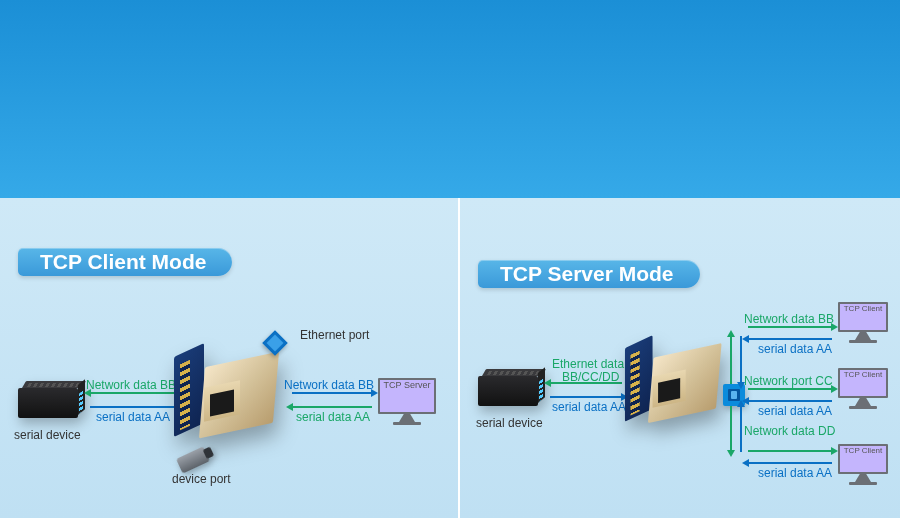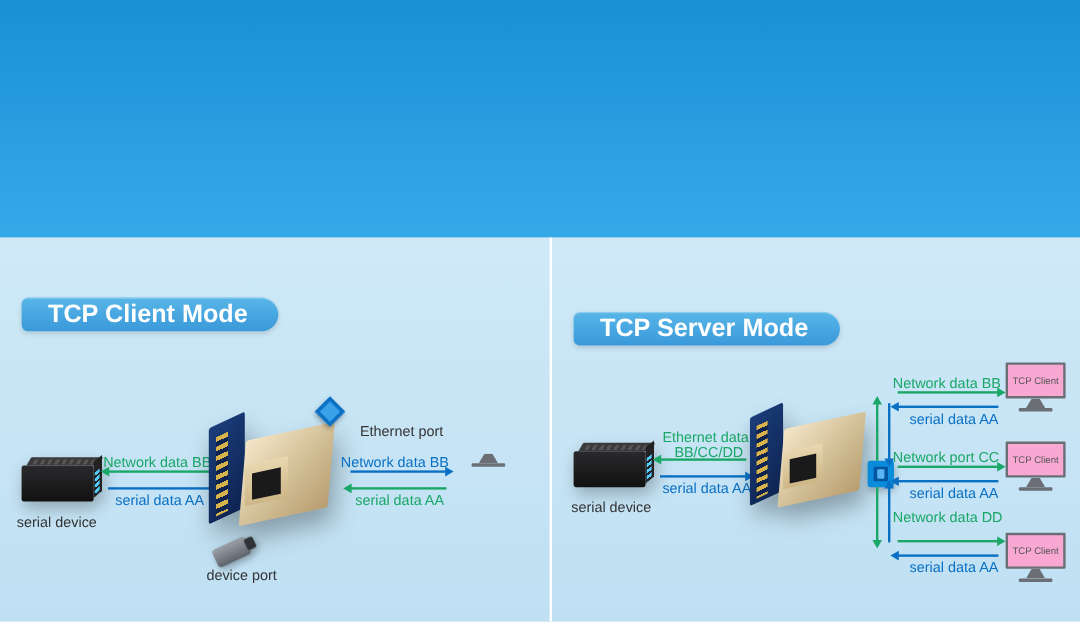--- a/index.html
+++ b/index.html
@@ -119,22 +119,22 @@
     position:absolute; width:30px; height:16px;
     background:linear-gradient(#9aa0a8,#5d636a); border-radius:3px;
     transform:rotate(-25deg);
     filter:drop-shadow(1px 3px 3px rgba(0,0,0,0.3));
   }
   .serial-conn::after{content:"";position:absolute;right:-6px;top:3px;width:8px;height:10px;background:#2f3338;border-radius:2px;}
 
   .monitor {
     position:absolute; width:58px; height:48px;
   }
-  .monitor .scr { width:100%; height:36px; border:2px solid #6b6f75; background:#f9a8d4;
-    display:flex; align-items:center; justify-content:center; font-size:9px; color:#555; border-radius:1px;}
+  .monitor .scr { width:100%; height:36px; border:2px solid #6b6f75; background:#c4b5fd;
+    display:flex; align-items:flex-start; justify-content:center; font-size:9px; color:#555; border-radius:1px;}
   .monitor .stand { width:16px; height:8px; background:#6b6f75; margin:0 auto; clip-path:polygon(30% 0,70% 0,100% 100%,0 100%); }
   .monitor .base  { width:28px; height:3px; background:#6b6f75; margin:0 auto; border-radius:1px;}
   .monitor.sm { width:50px; height:40px; }
   .monitor.sm .scr { height:30px; font-size:8px; }
 
 </style>
 </head>
 <body>
 
 <div class="top-band"></div>
@@ -169,37 +169,40 @@
   <div class="pcb"></div>
     <div class="pins"></div>
     <div class="shell"></div>
     <div class="face"></div>
     <div class="port"></div>
 </div>
 
 <div class="eth-cube" style="top:334px;left:266px;">
     <div class="inner"></div>
   </div>
-<div class="lbl" style="top:352px;left:300px;">Ethernet port</div>
+<div class="lbl" style="top:328px;left:300px;">Ethernet port</div>
 
 <div class="serial-conn" style="top:452px;left:178px;"></div>
 <div class="lbl" style="top:472px;left:172px;">device port</div>
 
 <div class="arrow blue" style="top:392px;left:292px;width:80px;">
   <div class="line"></div>
     <div class="head-r"></div>
 </div>
 <div class="lbl lbl-blue" style="top:378px;left:284px;">Network data BB</div>
 <div class="arrow green" style="top:406px;left:292px;width:80px;">
   <div class="line"></div>
     <div class="head-l"></div>
 </div>
 <div class="lbl lbl-green" style="top:410px;left:296px;">serial data AA</div>
 
 <div class="monitor" style="top:378px;left:378px;">
+  <div class="scr">
+      <span>TCP Server</span>
+    </div>
   <div class="stand"></div>
     <div class="base"></div>
 </div>
 
 <div class="mode-tab tab-right">
   <span>TCP Server Mode</span>
 </div>
 
 <div class="serial-dev" style="top:376px;left:478px;">
   <div class="top"></div>

